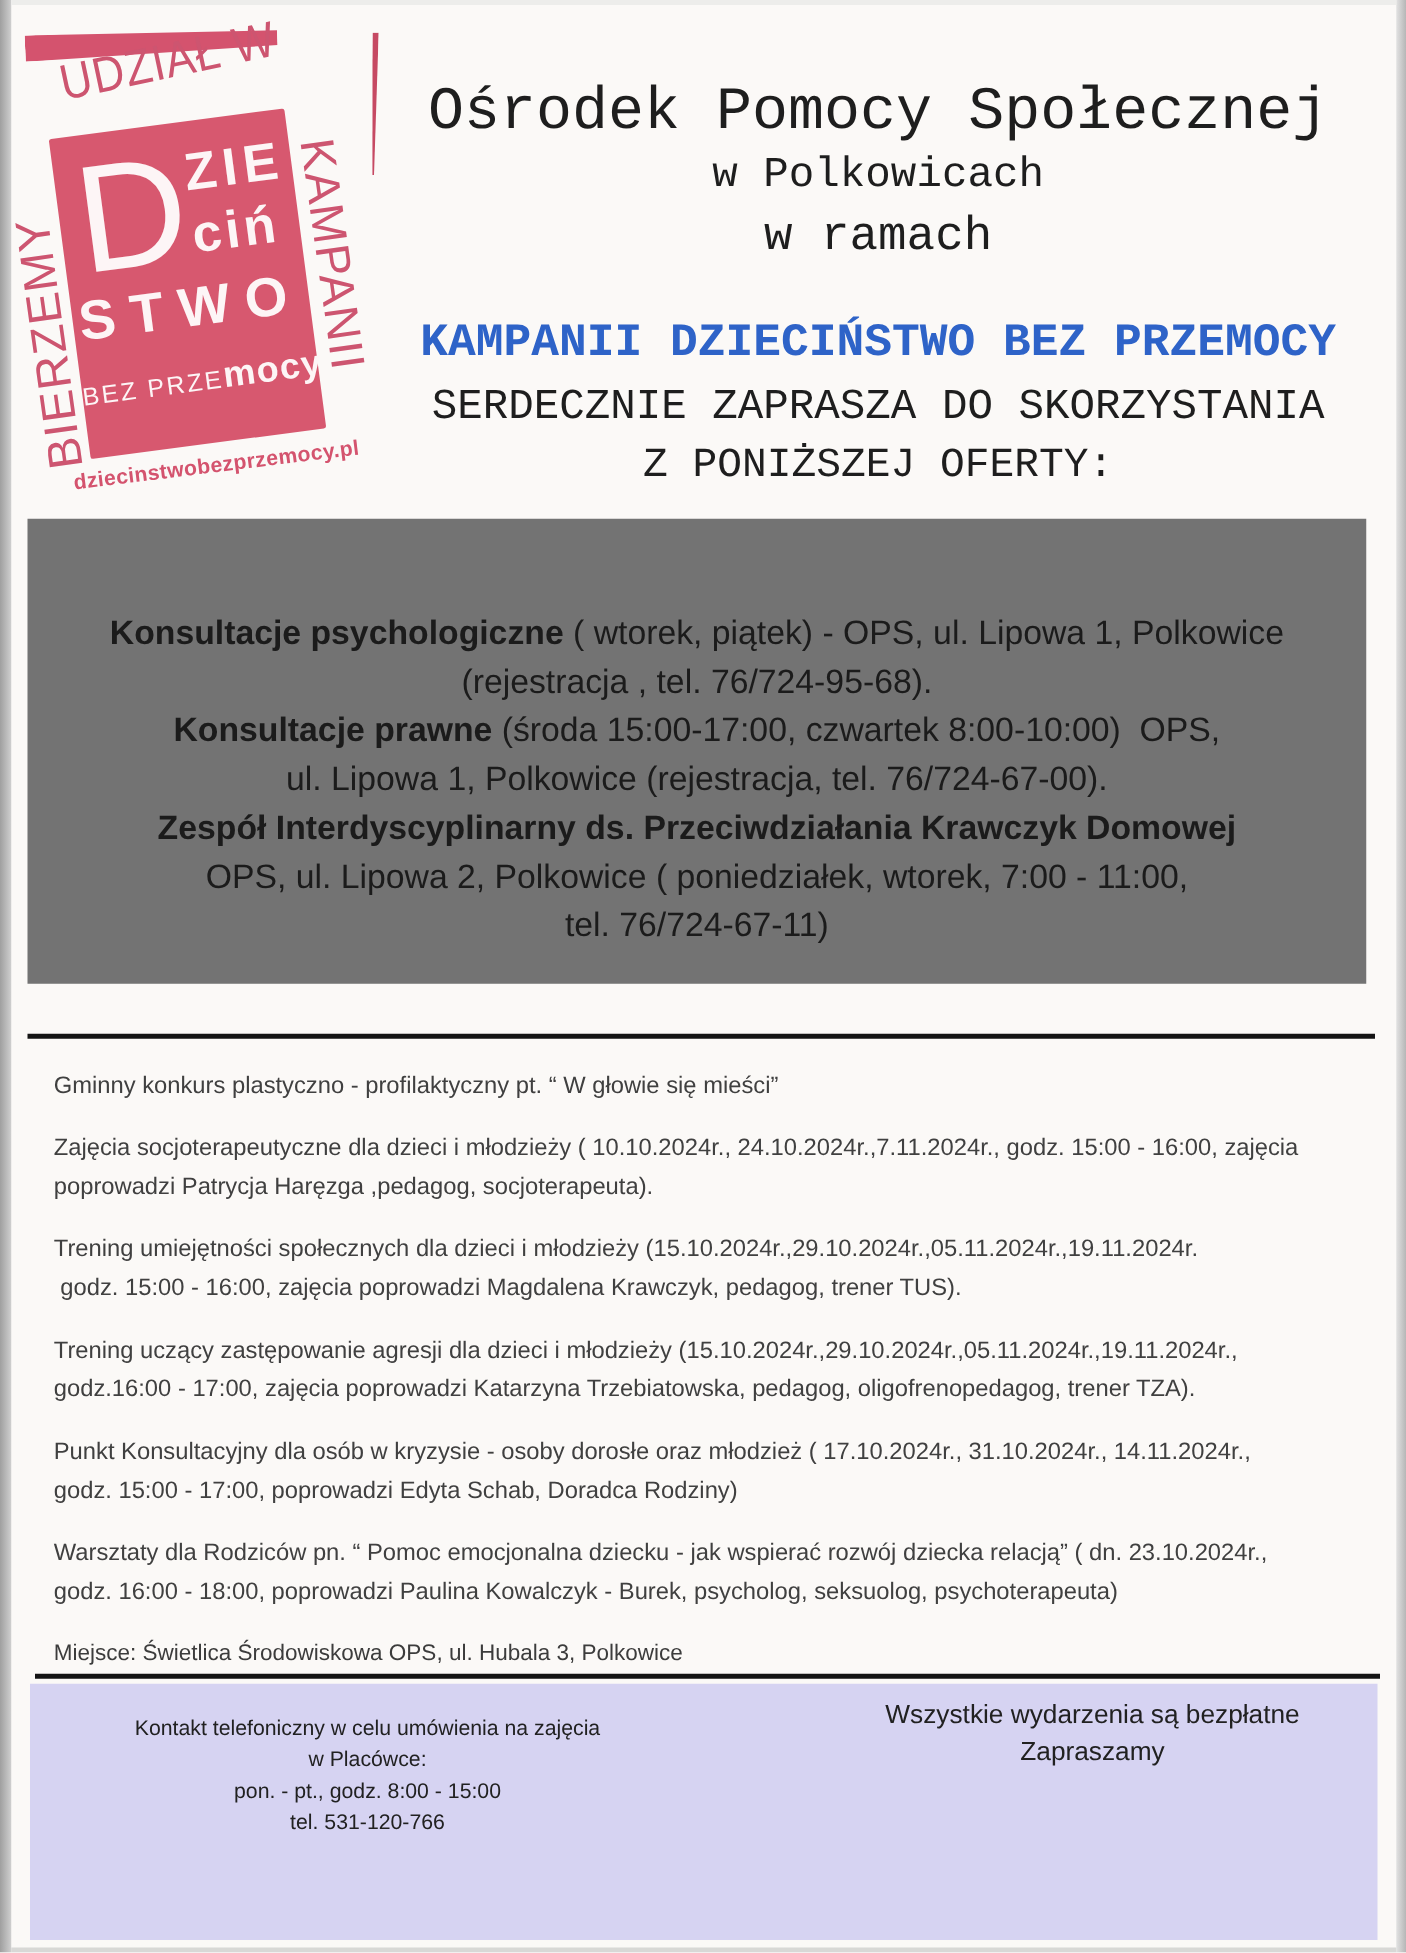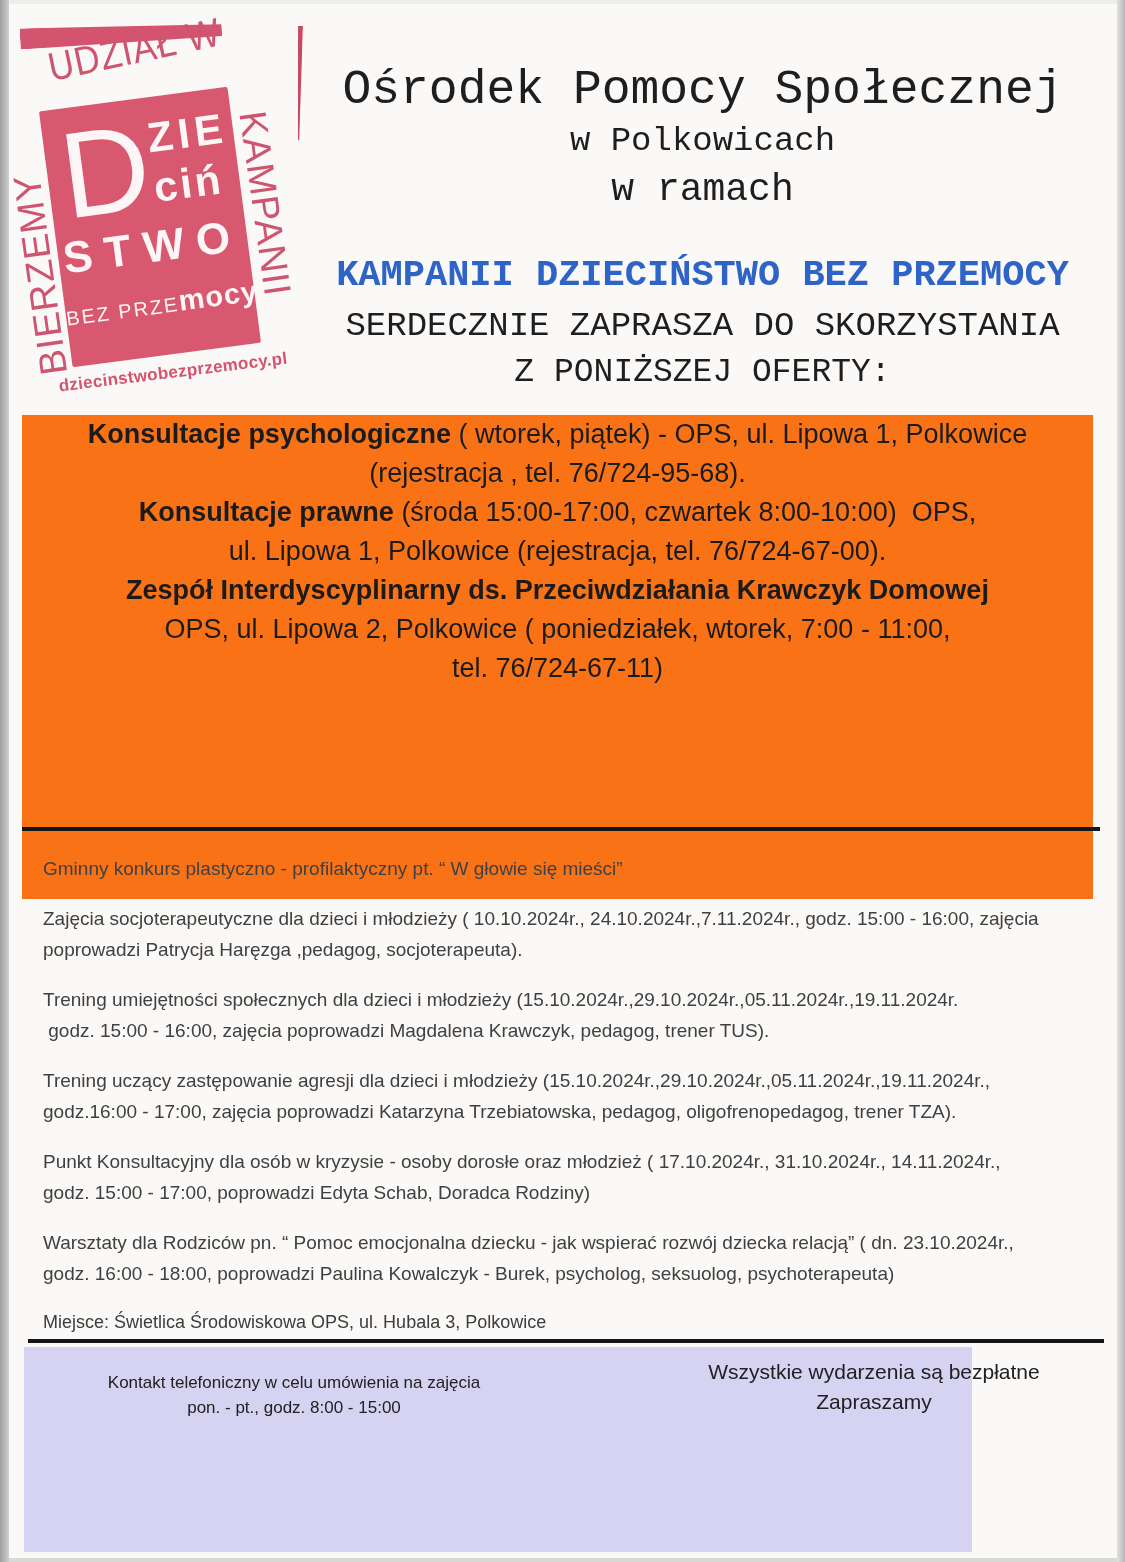--- a/index.html
+++ b/index.html
@@ -46,35 +46,35 @@
   
   .header{left:295px;top:62px;width:815px;text-align:center;color:#1e1e1e;font-family:Liberation Mono, monospace;}
   .h-org{font-size:48px;line-height:56px;}
   .h-city{font-size:34px;line-height:46px;}
   .h-within{font-size:38px;line-height:52px;}
   .h-campaign{font-size:37px;line-height:54px;font-weight:bold;color:#2e63c8;margin-top:32px;}
   .h-invite1{font-size:34px;line-height:48px;}
   .h-invite2{font-size:33px;line-height:46px;}
 
   
-  .offer-box{left:22px;top:415px;width:1071px;height:484px;background:#f97316;
-    color:#1b1b1b;text-align:center;box-sizing:border-box;}
+  .offer-box{left:22px;top:415px;width:1071px;height:372px;background:#737373;
+    color:#1b1b1b;text-align:center;padding-top:72px;box-sizing:border-box;}
   .offer-line{font-size:27px;line-height:39px;white-space:pre-wrap;}
   .offer-line .b{font-weight:bold;}
   .hr1{left:22px;top:827px;width:1078px;height:4px;background:#141414;}
 
   
   .activities{left:43px;top:842px;width:1065px;color:#404040;}
   .activities p{font-size:19px;line-height:31px;margin:0 0 19px 0;white-space:pre-wrap;}
   .activities p:first-child{margin-top:11px;}
   .venue{font-size:18px;line-height:28px;margin-top:12px;color:#3c3c3c;}
 
   
   .hr2{left:28px;top:1339px;width:1076px;height:4px;background:#141414;}
-  .footer{left:24px;top:1347px;width:948px;height:205px;background:#d6d3f2;}
+  .footer{left:24px;top:1347px;width:1033px;height:205px;background:#d6d3f2;padding-left:45px;}
   .footer-left{position:absolute;left:50px;top:23px;width:440px;text-align:center;
     font-size:17px;line-height:25px;color:#212121;}
   .footer-right{position:absolute;left:620px;top:10px;width:460px;text-align:center;
     font-size:21px;line-height:30px;color:#212121;}
 </style>
 </head>
 <body>
 
 <div class="abs edge-left"></div>
 <div class="abs edge-right"></div>
@@ -136,19 +136,21 @@
   <p>Warsztaty dla Rodziców pn. “ Pomoc emocjonalna dziecku - jak wspierać rozwój dziecka relacją” ( dn. 23.10.2024r.,
 godz. 16:00 - 18:00, poprowadzi Paulina Kowalczyk - Burek, psycholog, seksuolog, psychoterapeuta)</p>
   <div class="venue">Miejsce: Świetlica Środowiskowa OPS, ul. Hubala 3, Polkowice</div>
 </div>
 
 <div class="abs hr2"></div>
 
 <div class="abs footer">
   <div class="footer-left">
     <div>Kontakt telefoniczny w celu umówienia na zajęcia</div>
+    <div>w Placówce:</div>
     <div>pon. - pt., godz. 8:00 - 15:00</div>
+    <div>tel. 531-120-766</div>
   </div>
   <div class="footer-right">
     <div>Wszystkie wydarzenia są bezpłatne</div>
     <div>Zapraszamy</div>
   </div>
 </div>
 
 </body></html>

